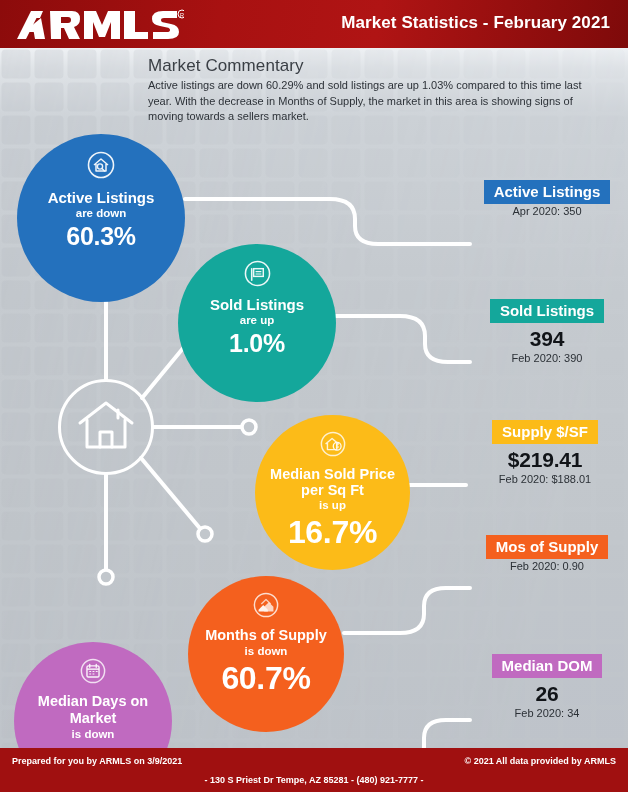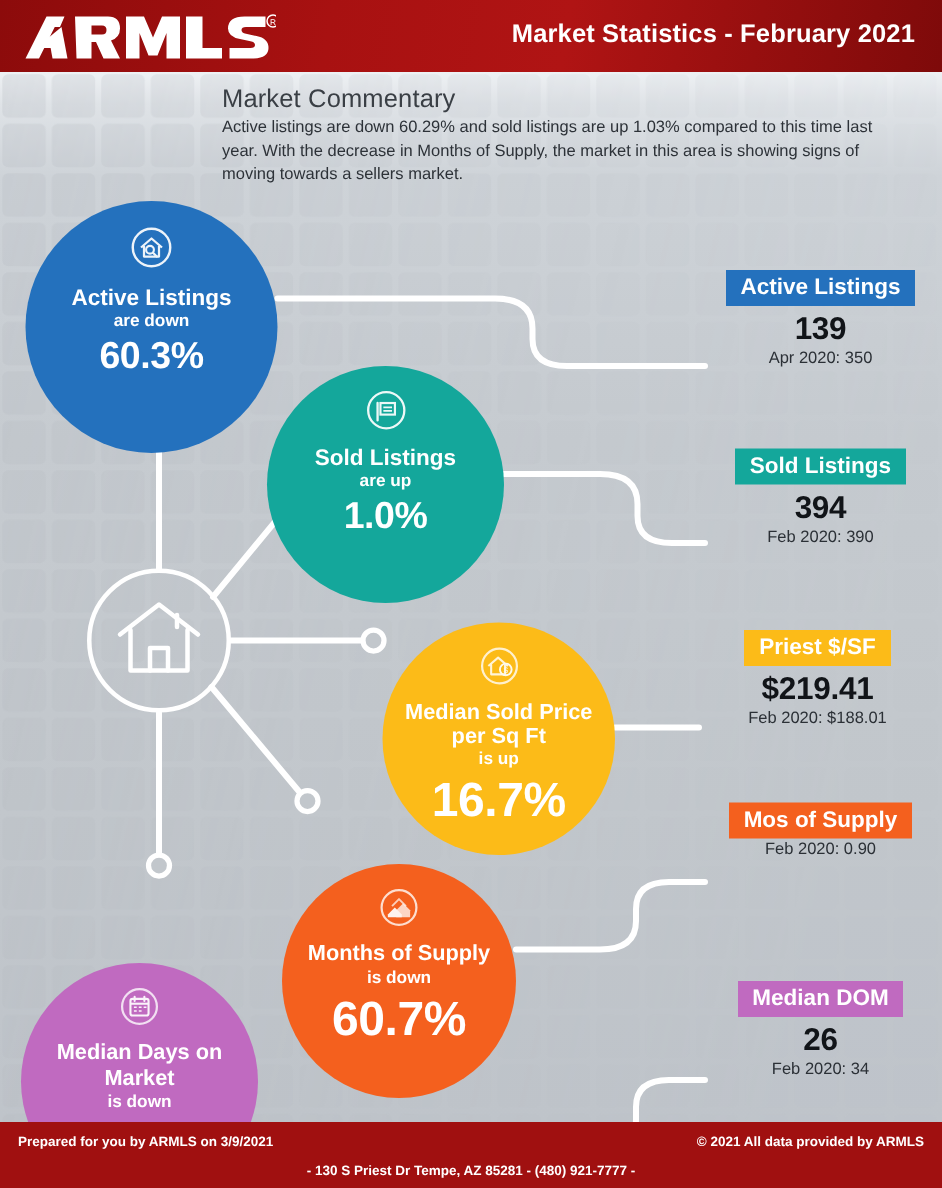--- a/index.html
+++ b/index.html
@@ -312,32 +312,31 @@
           <path d="M10 14.5 L12 14.5 M13.5 14.5 L15.5 14.5 M17 14.5 L19 14.5 M10 17.2 L12 17.2 M13.5 17.2 L15.5 17.2" stroke="#ffffff" stroke-width="1.1"></path>
         </svg>
       </span>
       <span class="btitle">Median Days on Market</span>
       <span class="bsub">is down</span>
       <span class="bval">23.5%</span>
     </div>
 
     <div id="s-active" class="stat">
       <span class="badge" style="background:#2471bd">Active Listings</span>
-      <span class="value">139</span>
       <span class="prev">Apr 2020: 350</span>
     </div>
 
     <div id="s-sold" class="stat">
       <span class="badge" style="background:#14a79b">Sold Listings</span>
       <span class="value">394</span>
       <span class="prev">Feb 2020: 390</span>
     </div>
 
     <div id="s-price" class="stat">
-      <span class="badge" style="background:#fcbb18">Priest $/SF</span>
+      <span class="badge" style="background:#fcbb18">Supply $/SF</span>
       <span class="value">$219.41</span>
       <span class="prev">Feb 2020: $188.01</span>
     </div>
 
     <div id="s-mos" class="stat">
       <span class="badge" style="background:#f4601e">Mos of Supply</span>
       <span class="prev">Feb 2020: 0.90</span>
     </div>
 
     <div id="s-dom" class="stat">

